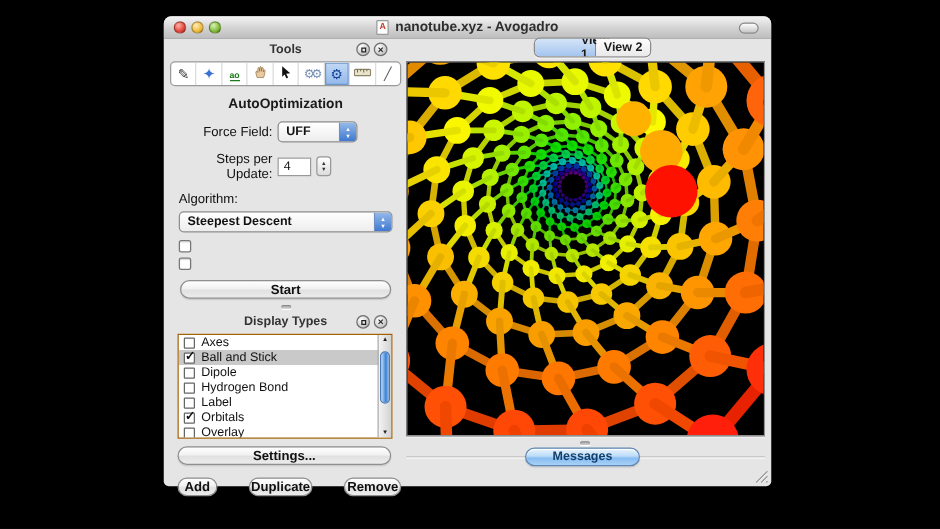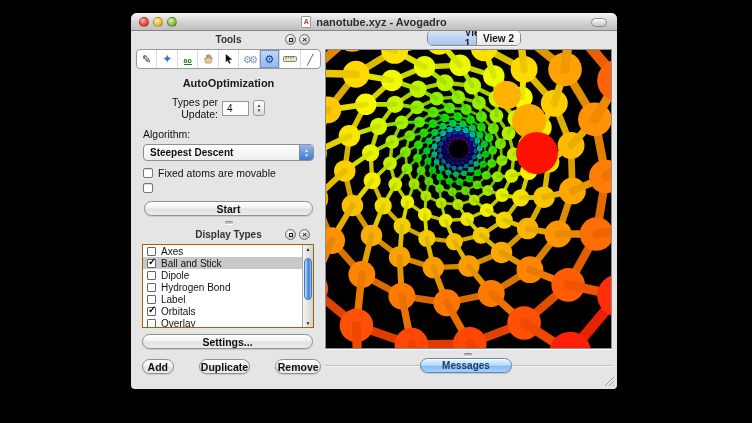--- a/index.html
+++ b/index.html
@@ -191,42 +191,51 @@
                 <path d="M3 1.5 V4 M5.5 1.5 V3 M8 1.5 V4 M10.5 1.5 V3" stroke="#6a6448" stroke-width="0.8" fill="none"></path>
               </svg></span>
           </div>
           <div class="tool">
             <span><span class="diag">╱</span></span>
           </div>
         </div>
 
       <div class="section-title">AutoOptimization</div>
 
+      <div class="frow r1">
+        <div class="flabel">Force Field:</div>
+        <div class="combo small">
+          <span>UFF</span>
+          <span class="cap">
+              <span>▲</span>
+              <span>▼</span>
+            </span>
+        </div>
+      </div>
 
       <div class="frow r2">
-        <div class="flabel">Types per Update:</div>
+        <div class="flabel">Steps per Update:</div>
         <div class="spinfield">4</div>
         <div class="spinner">
             <span>▲</span>
             <span>▼</span>
           </div>
       </div>
 
       <div class="algo-label">Algorithm:</div>
       <div class="combo wide">
         <span>Steepest Descent</span>
         <span class="cap">
             <span>▲</span>
             <span>▼</span>
           </span>
       </div>
 
       <div class="chk">
         <div class="cbox"></div>
-        <span class="lbl">Fixed atoms are movable</span>
       </div>
       <div class="chk">
         <div class="cbox"></div>
       </div>
 
       <div class="pill start-btn">Start</div>
 
       <div class="splitter">
           <div class="dimple"></div>
         </div>

